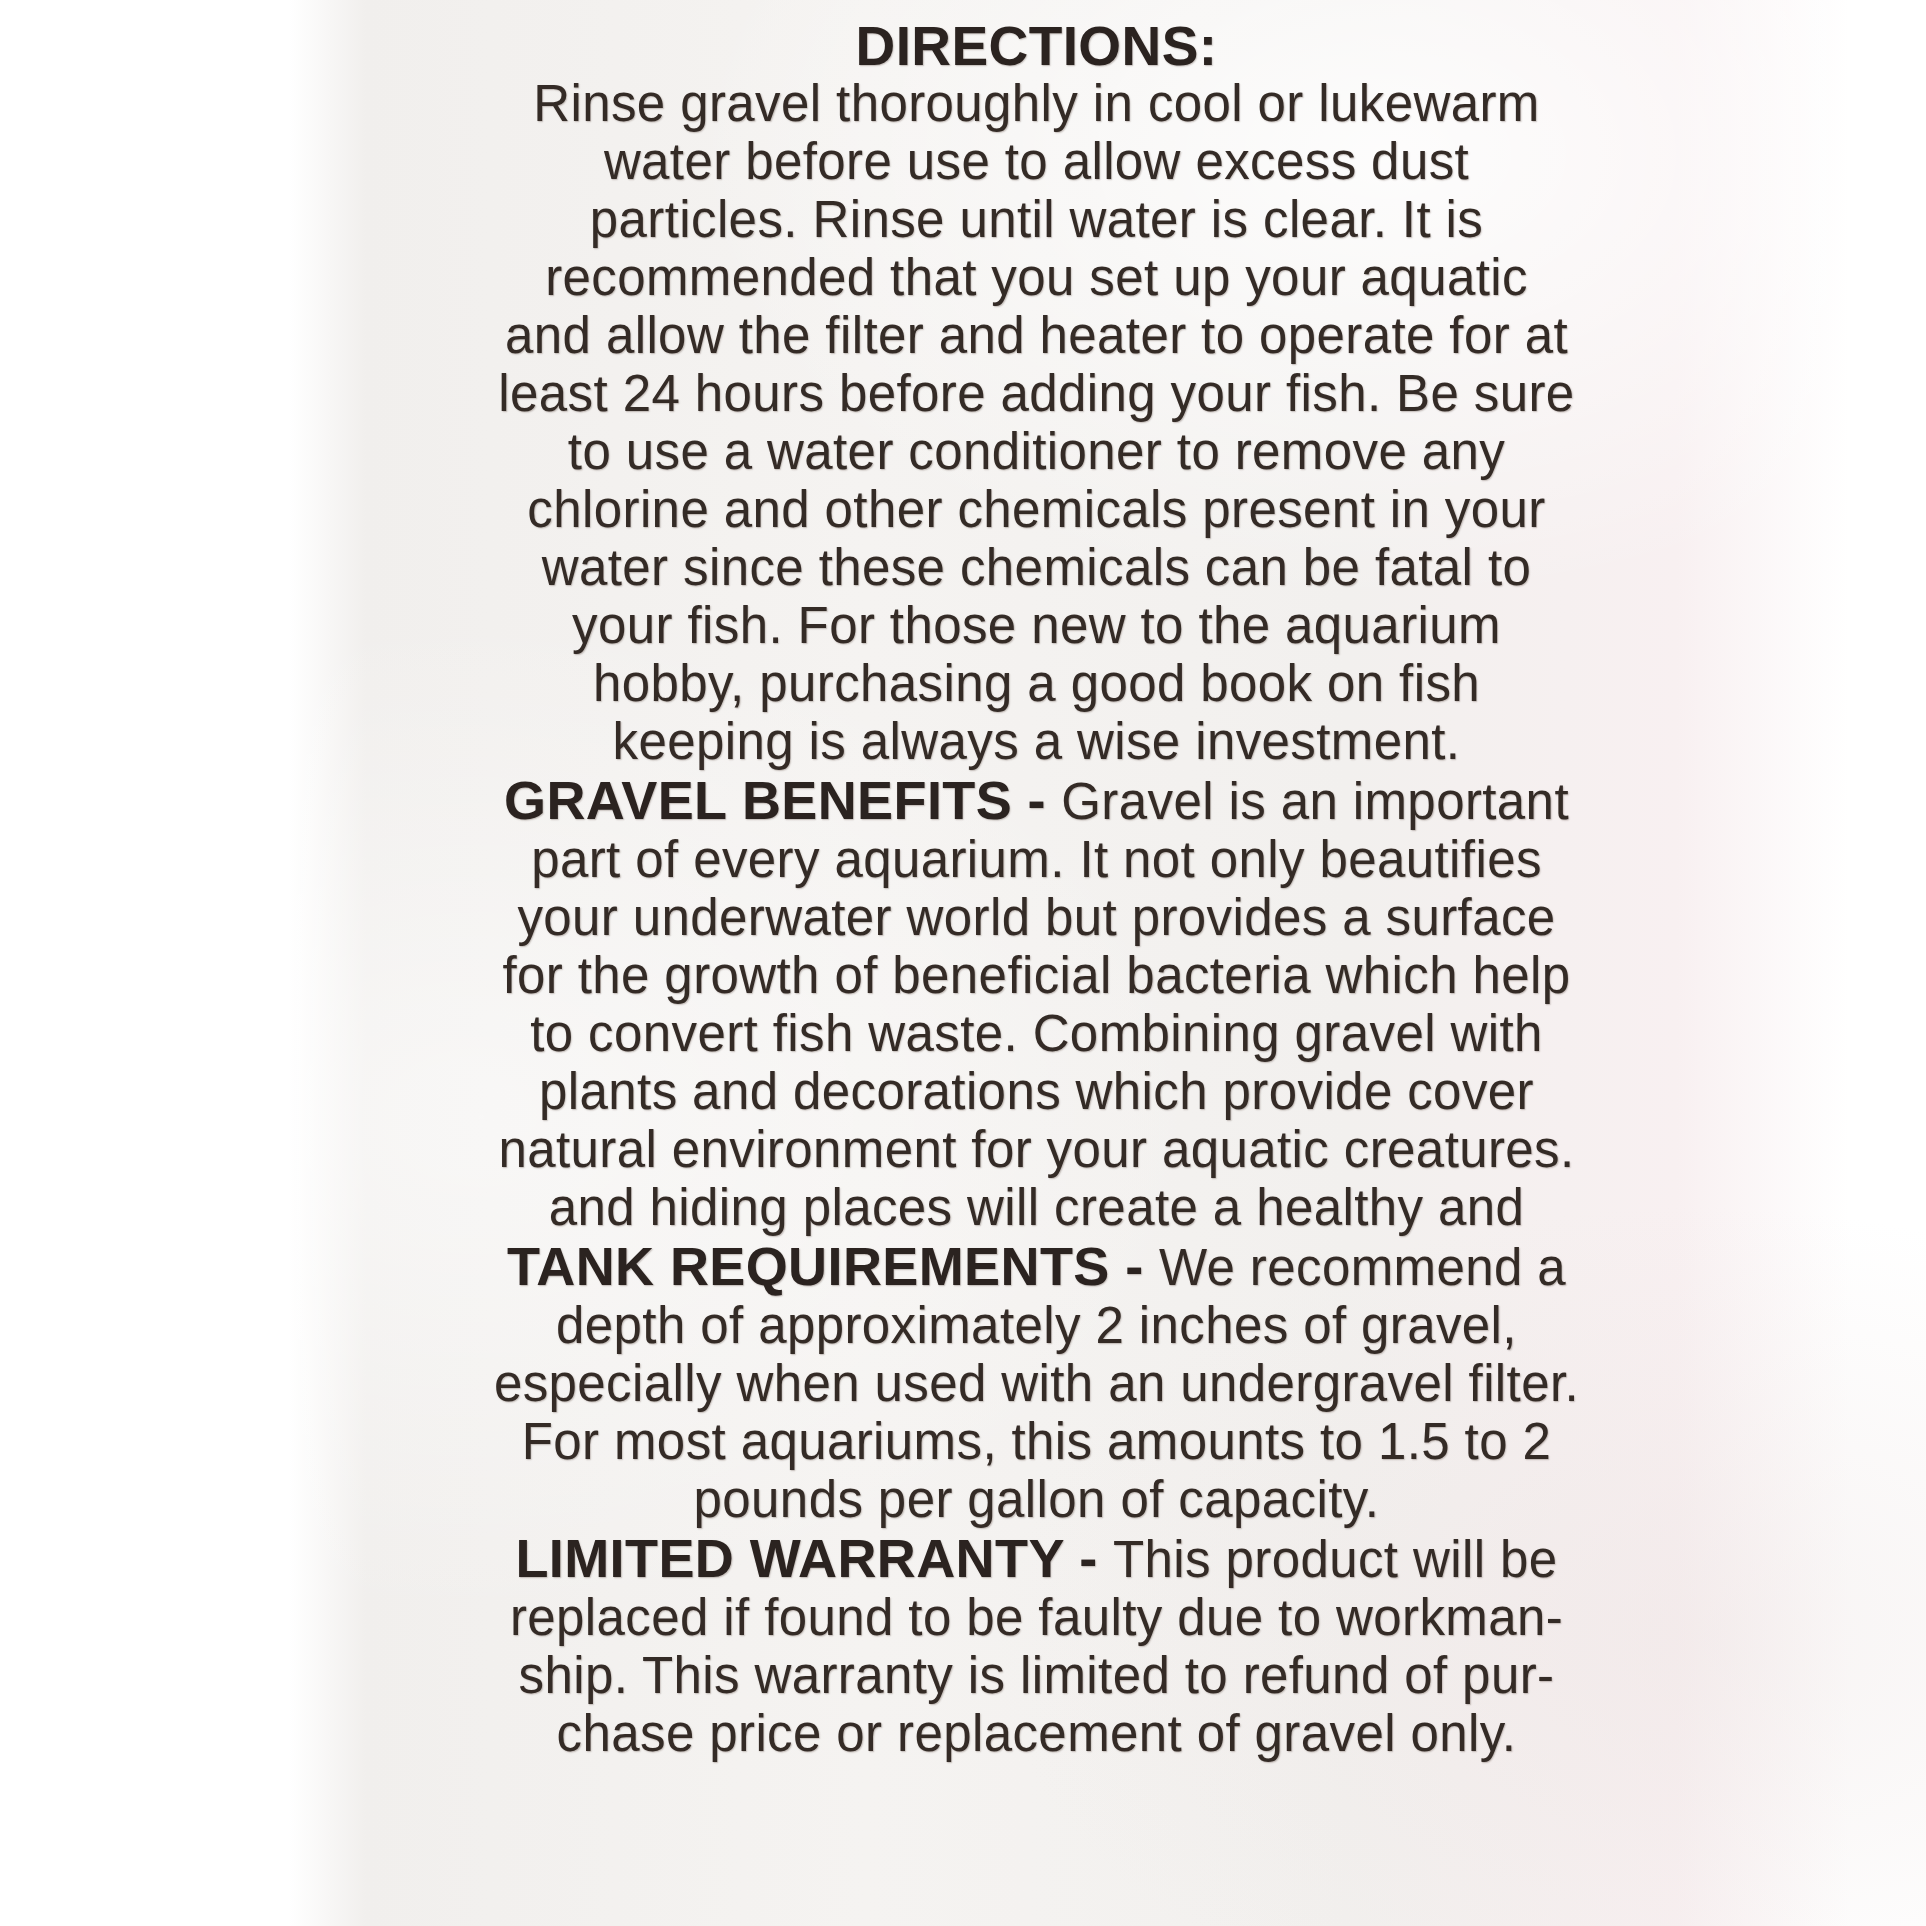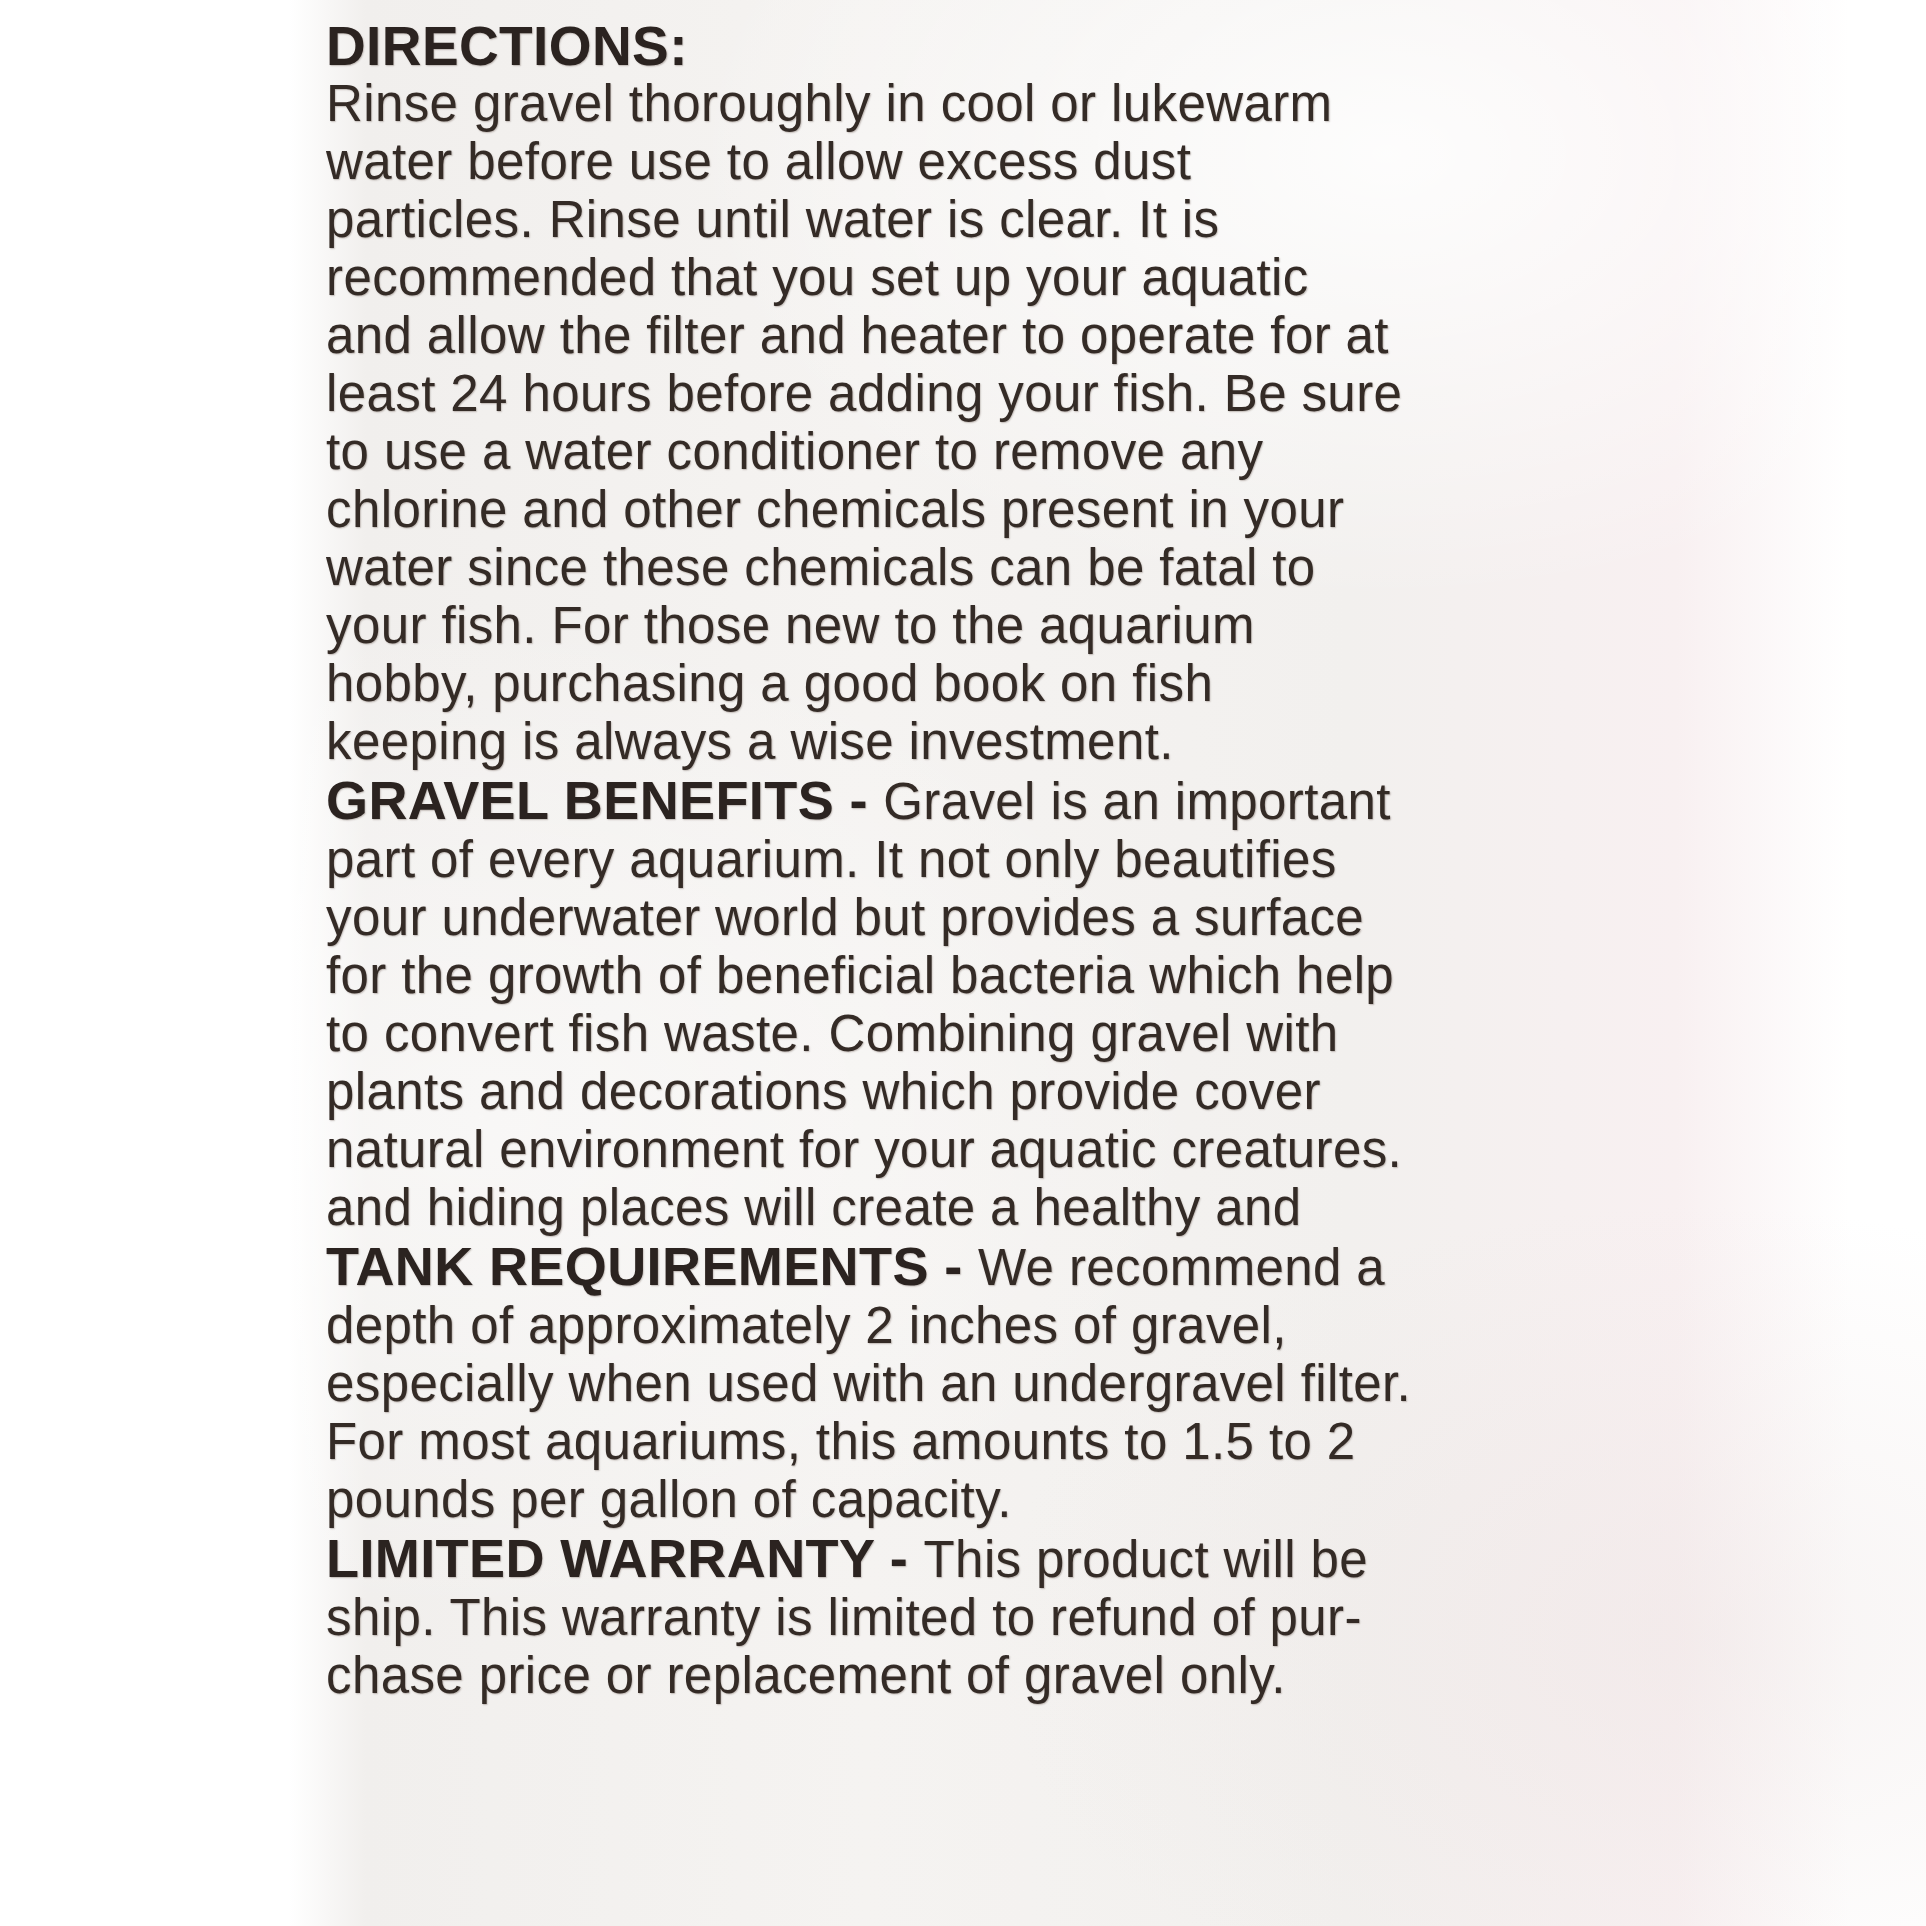--- a/index.html
+++ b/index.html
@@ -20,28 +20,29 @@
       radial-gradient(1233px 848px at 25% 58%, rgba(255,255,255,0.50), rgba(255,255,255,0) 60%),
       radial-gradient(1002px 616px at 88% 85%, rgba(235,226,225,0.40), rgba(255,255,255,0) 70%),
       linear-gradient(90deg,
         #ffffff 0%, #ffffff 15%,
         #f1efed 19%, #f5f3f1 45%,
         #f2f0ee 70%, #f8f0f1 87%,
         #ffffff 96%, #ffffff 100%);
   }
   .text-block {
     position: absolute;
-    left: 326px;
+    left: 343px;
     top: 17px;
     width: 1387px;
     color: #342b26;
     font-size: 51px;
     line-height: 58px;
     letter-spacing: 0.4px;
     text-shadow: 0.8px 0.8px 1.5px rgba(70,50,40,0.30);
+    text-align: center;
   }
   .h1 {
     font-weight: bold;
     font-size: 55px;
     color: #2b2320;
     letter-spacing: 0.4px;
   }
   .ih {
     font-weight: bold;
     font-size: 54px;
@@ -95,18 +96,19 @@
     <div class="line">especially when used with an undergravel filter.</div>
     <div class="line">For most aquariums, this amounts to 1.5 to 2</div>
     <div class="line">pounds per gallon of capacity.</div>
   </div>
 
 
   <div class="para">
     <div class="line">
       <span class="ih">LIMITED WARRANTY -</span><span>This product will be</span>
     </div>
+    <div class="line">replaced if found to be faulty due to workman-</div>
     <div class="line">ship. This warranty is limited to refund of pur-</div>
     <div class="line">chase price or replacement of gravel only.</div>
   </div>
 
 </div>
 
 
 </body></html>

